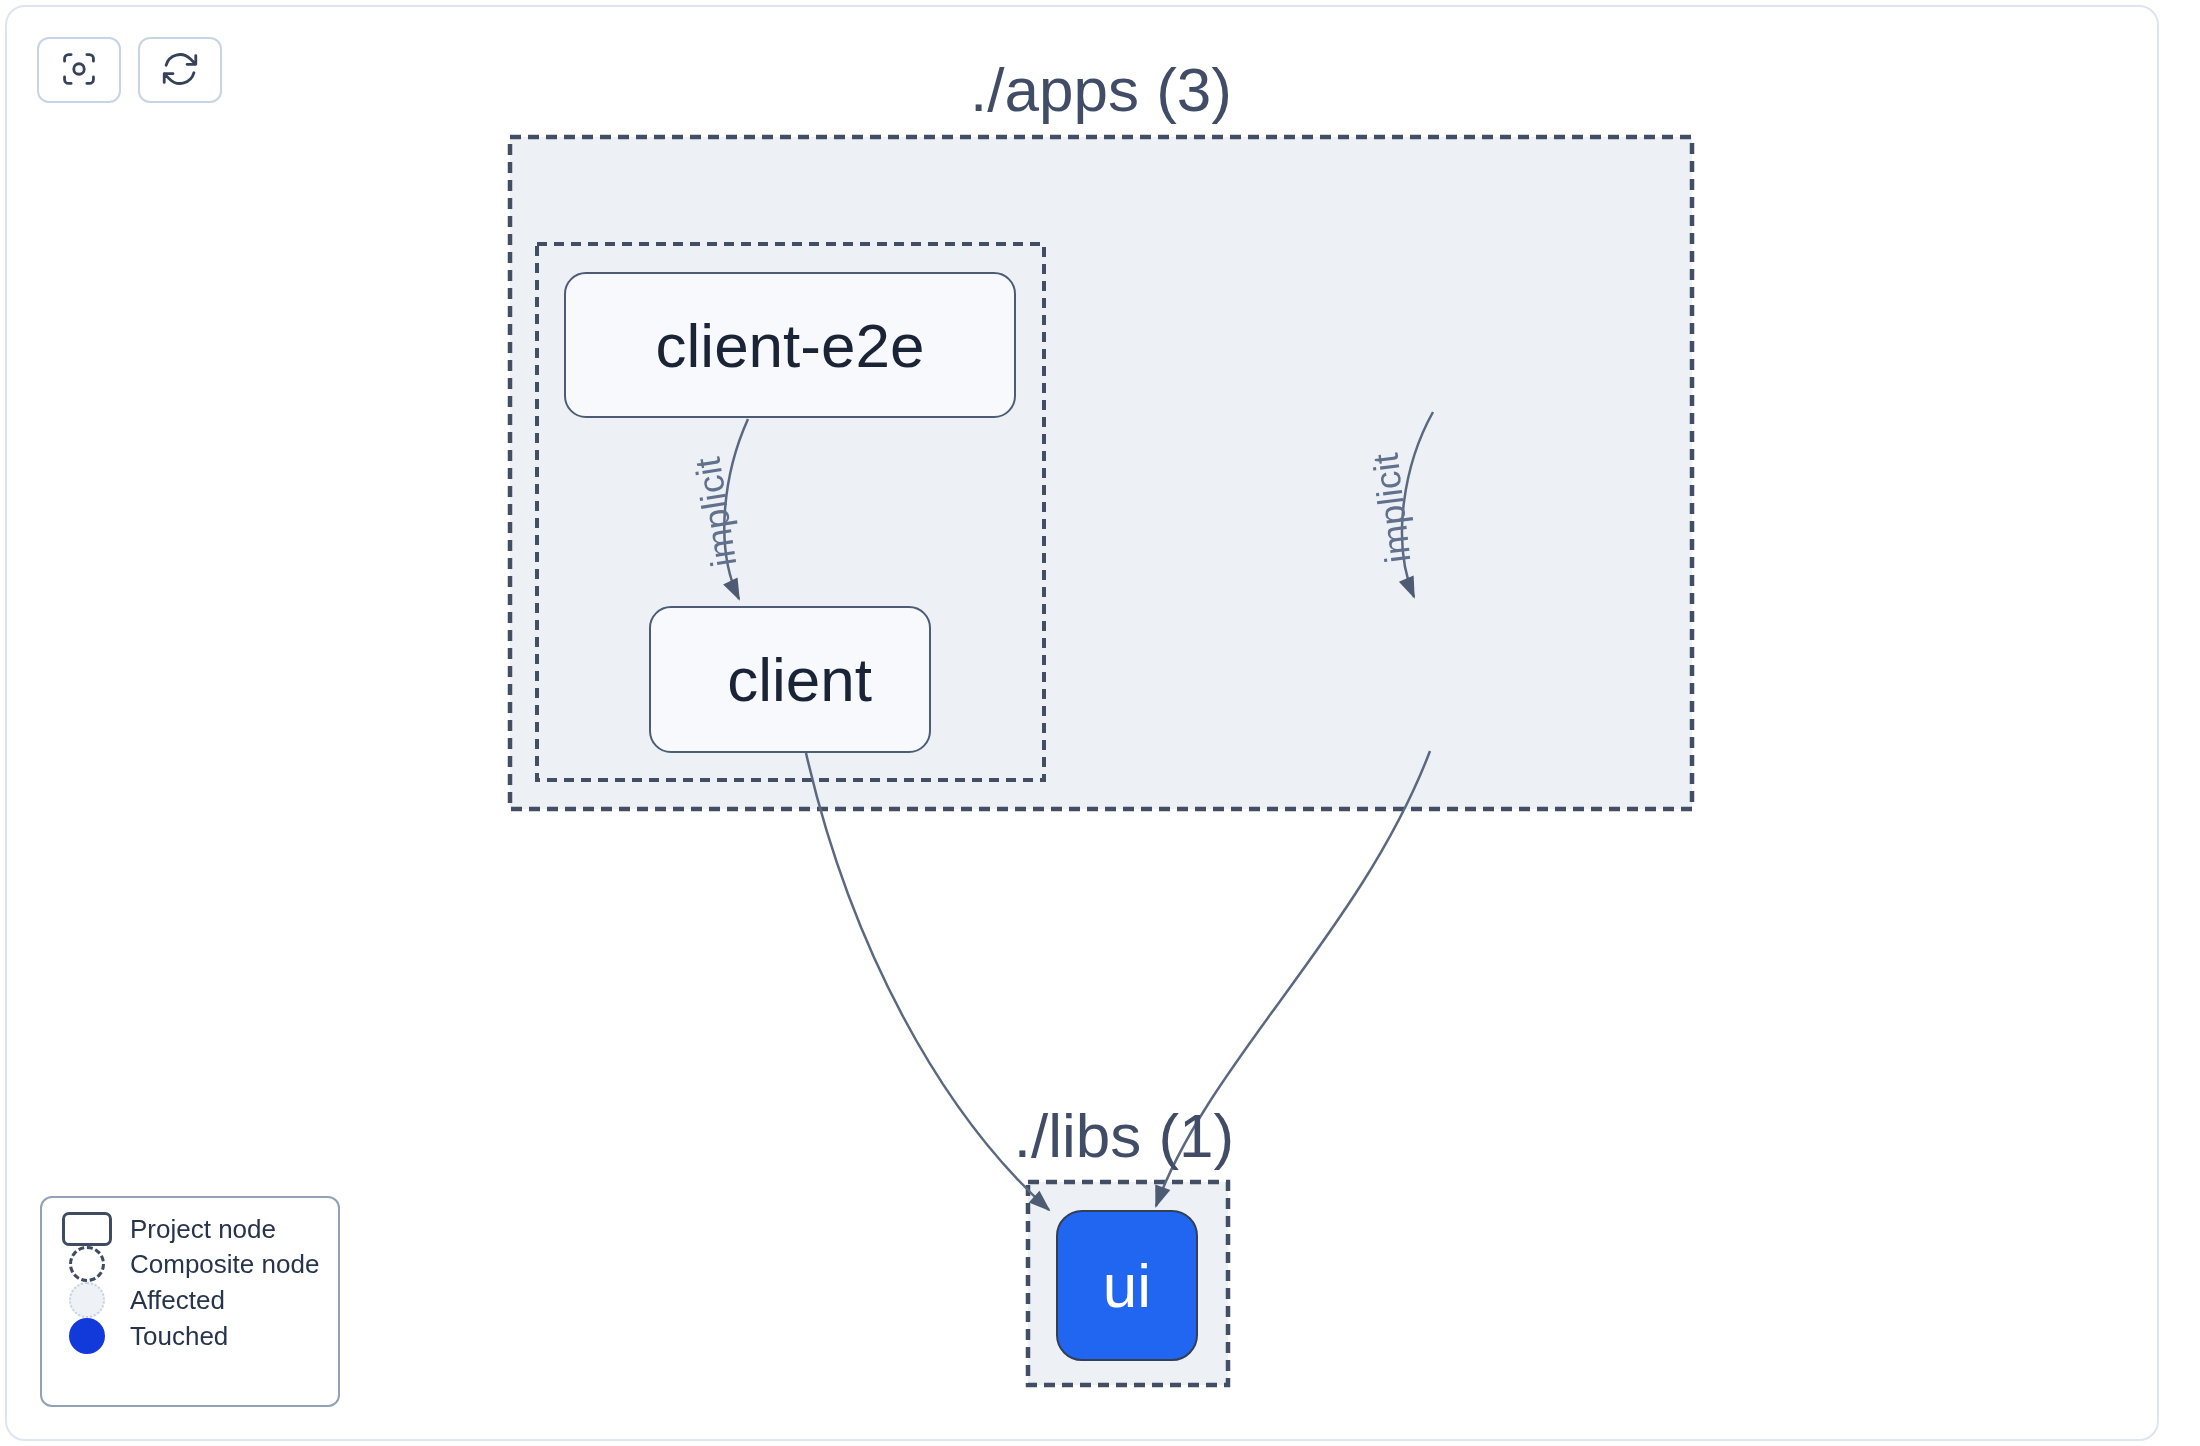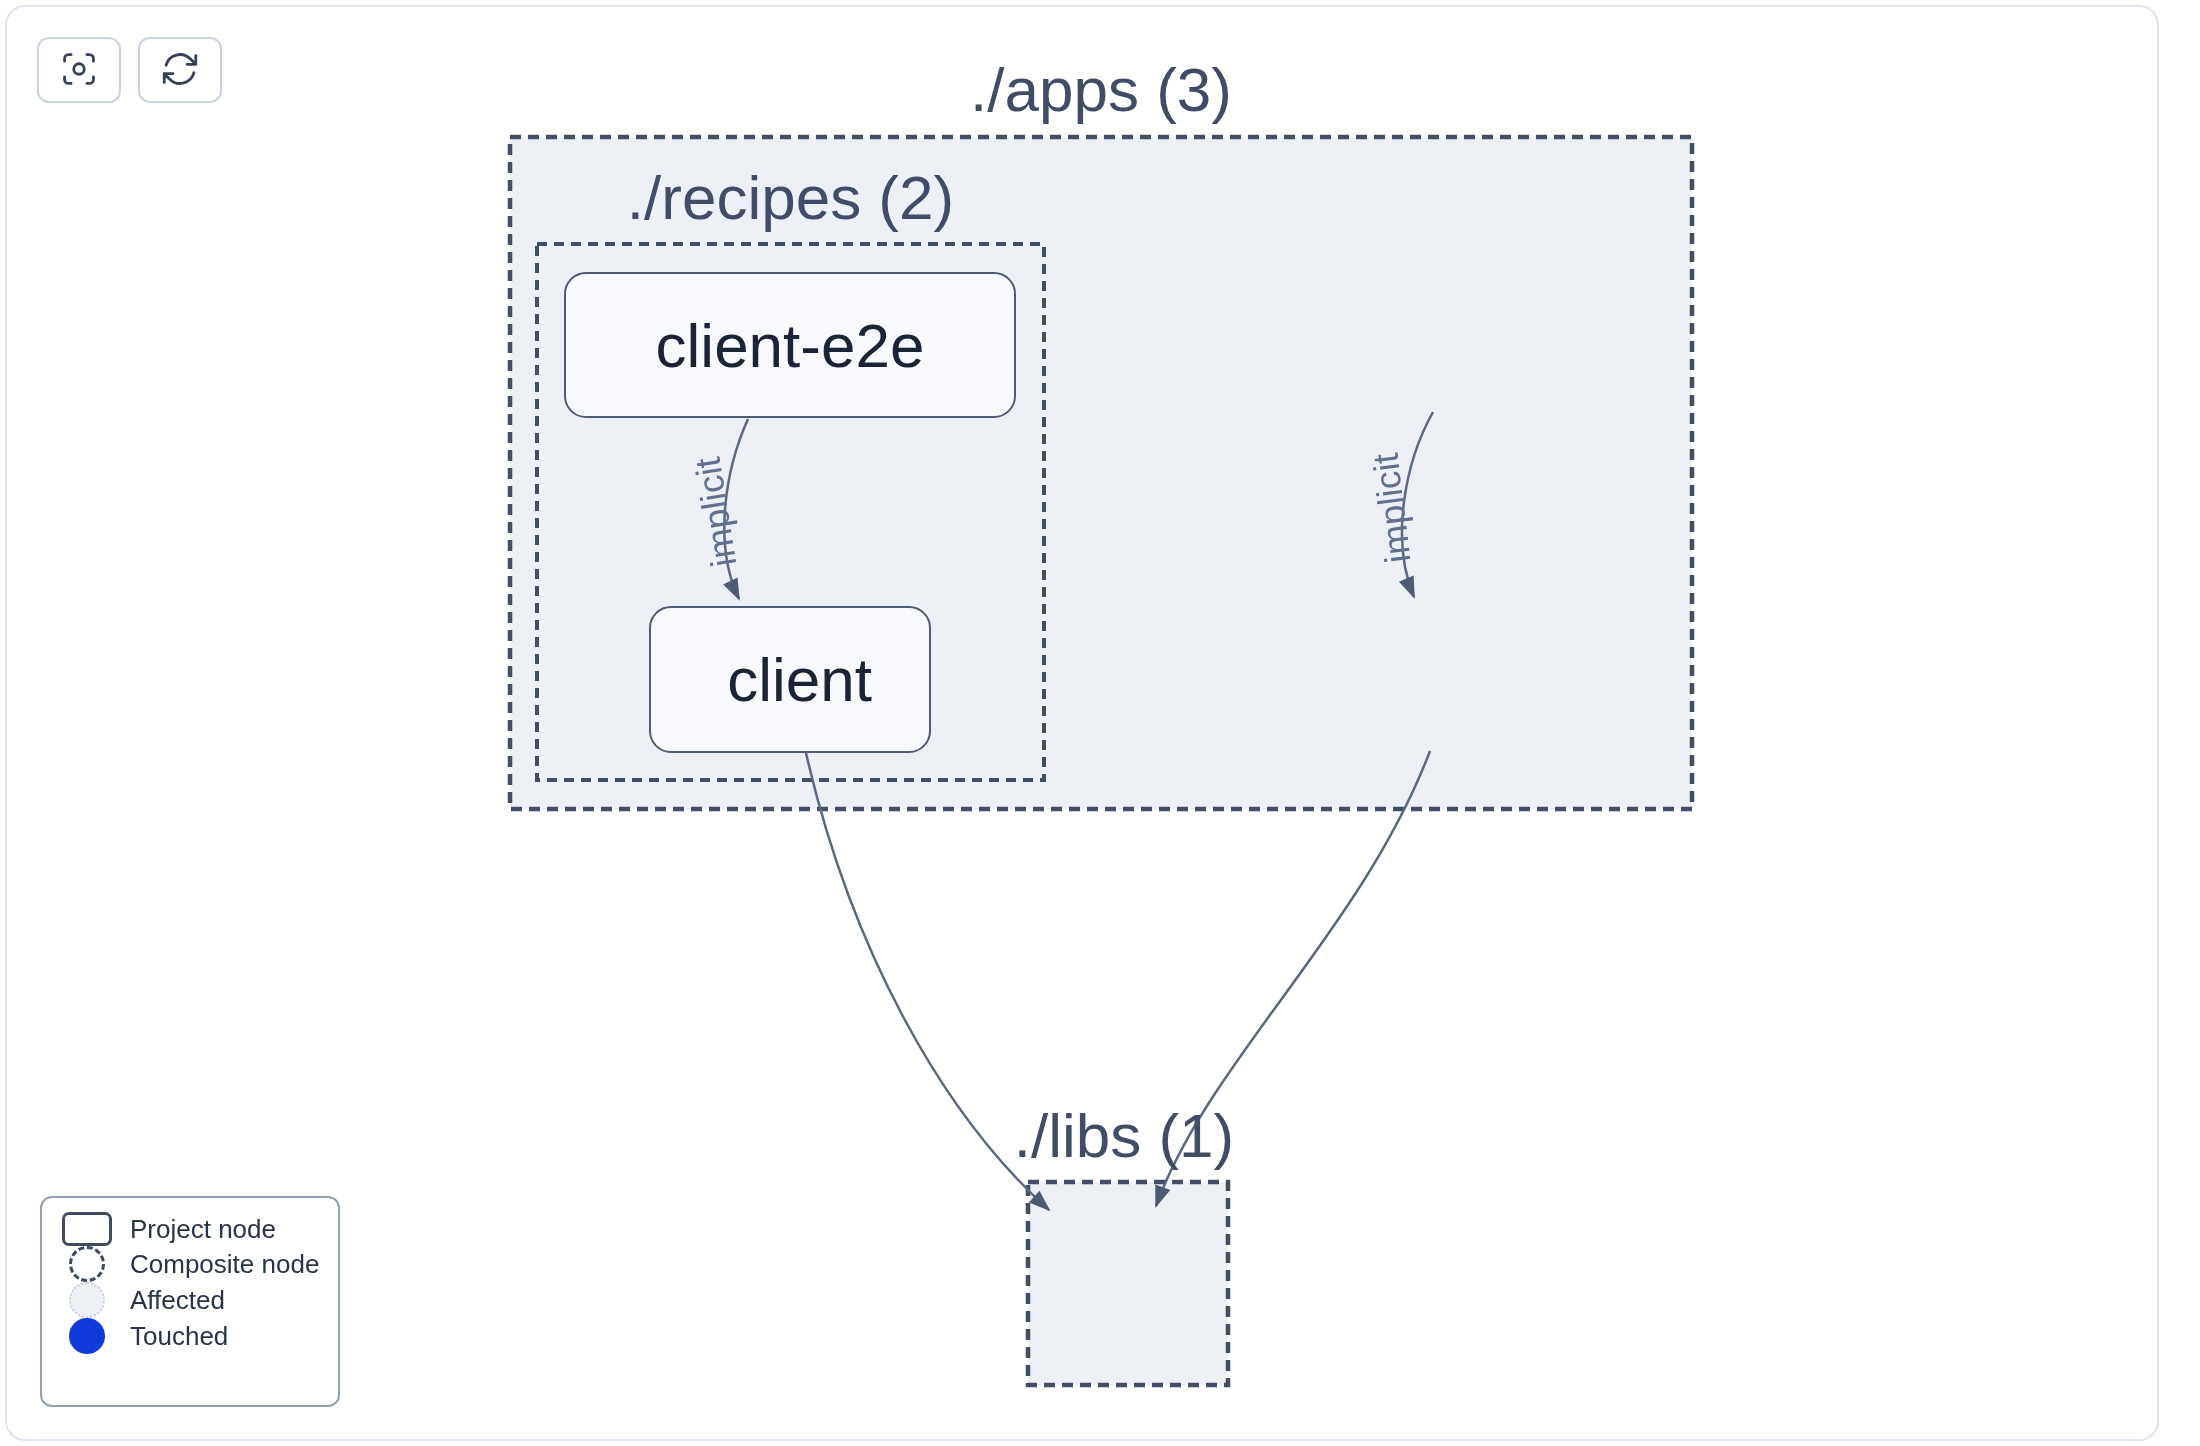--- a/index.html
+++ b/index.html
@@ -131,25 +131,25 @@
     <button class="tool-btn">
       <span>
         <svg viewBox="0 0 24 24">
           <path d="M16.023 9.348h4.992v-.001M2.985 19.644v-4.992m0 0h4.992m-4.993 0 3.181 3.183a8.25 8.25 0 0 0 13.803-3.7M4.031 9.865a8.25 8.25 0 0 1 13.803-3.7l3.181 3.182m0-4.991v4.99"></path>
         </svg>
       </span>
     </button>
   </div>
 
   <div class="group-label label-apps">./apps (3)</div>
-  <div class="group-label label-recipes">./recipes (2)</div>
   <div class="group-label label-libs">./libs (1)</div>
 
   <div class="node node-client-e2e">client-e2e</div>
   <div class="node node-client">client</div>
+  <div class="node node-ui">ui</div>
 
   <div class="edge-label edge-label-1">implicit</div>
   <div class="edge-label edge-label-2">implicit</div>
 
   <div class="legend">
     <div class="legend-row">
       <span class="legend-swatch-cell">
           <span class="sw-project"></span>
         </span>
       <span class="legend-text">Project node</span>

